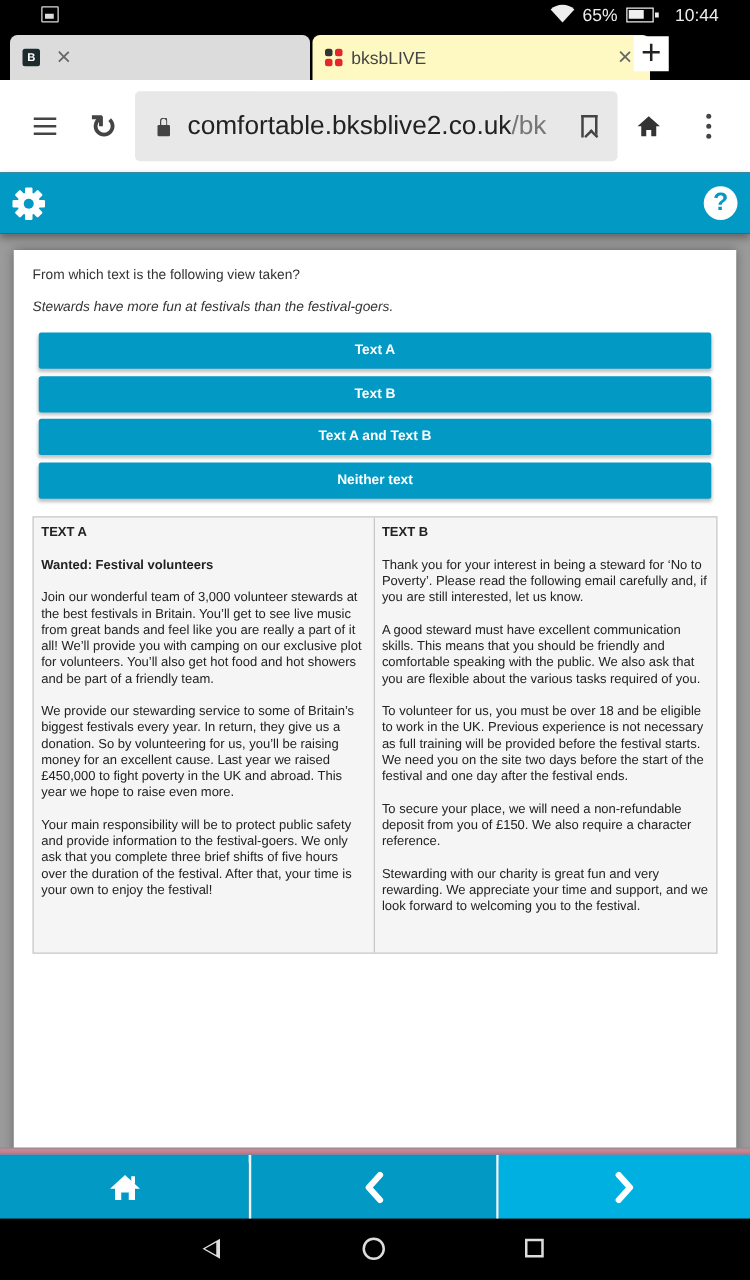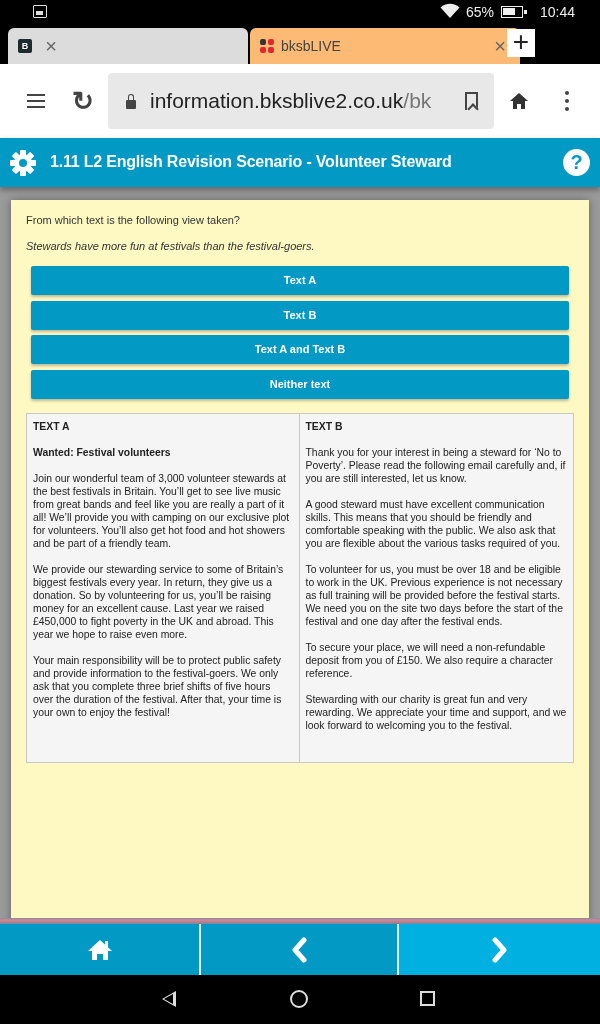--- a/index.html
+++ b/index.html
@@ -13,21 +13,21 @@
   .statusbar .batt-pct { position: absolute; left: 466px; top: 4px; color: #eee; }
   .statusbar .battery { position: absolute; left: 501px; top: 6px; width: 22px; height: 12px; border: 1.5px solid #eee; }
   .statusbar .battery::before { content: ""; position: absolute; left: 1px; top: 1px; width: 12px; height: 7px; background: #eee; }
   .statusbar .battery::after { content: ""; position: absolute; right: -5px; top: 3px; width: 3px; height: 4px; background: #eee; }
   .statusbar .clock { position: absolute; left: 540px; top: 4px; color: #eee; }
 
   
   .tabstrip { position: absolute; left: 0; top: 24px; width: 600px; height: 40px; background: #000; }
   .tab { position: absolute; top: 4px; height: 36px; border-radius: 6px 6px 0 0; display: flex; align-items: center; font-size: 14px; color: #444; overflow: hidden; }
   .tab.inactive { left: 8px; width: 240px; background: #dcdcdc; }
-  .tab.active { left: 250px; width: 270px; background: #fdba74; align-items: center; }
+  .tab.active { left: 250px; width: 270px; background: #fef9c3; align-items: center; }
   .tab .favicon { width: 14px; height: 14px; margin-left: 10px; margin-right: 7px; flex-shrink: 0; }
   .fav-brainly { background: #1c2b2d; border-radius: 2px; color: #fff; font-size: 9px; font-weight: bold; text-align: center; line-height: 14px; }
   .fav-bksb { display: grid; grid-template-columns: 6px 6px; grid-gap: 2px; }
   .fav-bksb span { width: 6px; height: 6px; border-radius: 2px; background: #e6262d; }
   .fav-bksb span:nth-child(1) { background: #333; }
   .tab .title { white-space: nowrap; overflow: hidden; flex: 1; }
   .tab.inactive .title { -webkit-mask-image: linear-gradient(90deg, #000 85%, transparent); }
   .tab .close { width: 24px; font-size: 20px; color: #666; text-align: center; margin-right: 8px; font-weight: 300; }
   .newtab { position: absolute; left: 507px; top: 29px; width: 28px; height: 28px; background: #fff; color: #222; font-size: 28px; line-height: 26px; text-align: center; }
 
@@ -50,21 +50,21 @@
   .kebab-icon span { width: 4px; height: 4px; background: #444; border-radius: 50%; }
 
   
   .pageheader { position: absolute; left: 0; top: 138px; width: 600px; height: 49px; background: #0399c5; color: #fff; box-shadow: 0 3px 6px rgba(0,0,0,0.35); z-index: 2; }
   .pageheader .gear { position: absolute; left: 9px; top: 11px; width: 28px; height: 28px; }
   .pageheader .ptitle { position: absolute; left: 50px; top: 15px; font-size: 16px; font-weight: bold; letter-spacing: -0.2px; }
   .pageheader .help { position: absolute; right: 10px; top: 11px; width: 27px; height: 27px; border-radius: 50%; background: #fff; color: #0399c5; font-weight: bold; font-size: 20px; text-align: center; line-height: 27px; }
 
   
   .content-bg { position: absolute; left: 0; top: 187px; width: 600px; height: 733px; background: #9a9a9a; }
-  .card { position: absolute; left: 11px; top: 200px; width: 578px; height: 730px; background: #fef9c3; box-shadow: 0 0 8px rgba(0,0,0,0.35); }
+  .card { position: absolute; left: 11px; top: 200px; width: 578px; height: 730px; background: #ffffff; box-shadow: 0 0 8px rgba(0,0,0,0.35); }
   .question { position: absolute; left: 15px; top: 14px; font-size: 11px; color: #333; }
   .quote { position: absolute; left: 15px; top: 40px; font-size: 11px; color: #333; font-style: italic; }
   .answers { position: absolute; left: 20px; top: 66px; width: 538px; }
   .ans-btn { display: block; width: 538px; height: 29px; margin-bottom: 5.5px; background: #0399c5; color: #fff; font-weight: bold; font-size: 11px; text-align: center; line-height: 29px; border: none; border-radius: 2px; box-shadow: 0 2px 3px rgba(0,0,0,0.25); font-family: "Liberation Sans", sans-serif; cursor: pointer; }
 
   .texts { position: absolute; left: 15px; top: 213px; width: 548px; height: 350px; border: 1px solid #c8c8c8; display: flex; background: #f5f5f5; }
   .col { padding: 6px 6px; font-size: 10.4px; line-height: 13px; color: #222; }
   .col.a { width: 273px; border-right: 1px solid #c8c8c8; }
   .col.b { width: 274px; }
   .col h4 { font-size: 10.4px; font-weight: bold; margin-bottom: 13px; }
@@ -118,21 +118,21 @@
 </div>
 <div class="newtab">+</div>
 
 <div class="toolbar">
   <div class="tb-icon menu-icon">
       <div class="lines"></div>
     </div>
   <div class="tb-icon reload-icon">↻</div>
   <div class="urlbox">
     <div class="lock-icon"></div>
-    <div class="url"><span>information.bksblive2.co.uk</span><span class="path">/bk</span></div>
+    <div class="url"><span>comfortable.bksblive2.co.uk</span><span class="path">/bk</span></div>
     <div class="bookmark-icon"></div>
   </div>
   <div class="tb-icon home-icon-tb">
     <svg width="20" height="18" viewBox="0 0 20 18">
         <path d="M10 1 L19 9 H16 V17 H12 V12 H8 V17 H4 V9 H1 Z" fill="#333"></path>
       </svg>
   </div>
   <div class="tb-icon kebab-icon">
       <span></span>
       <span></span>
@@ -148,21 +148,20 @@
       <rect x="-3" y="-13" width="6" height="7" rx="1" transform="rotate(90)"></rect>
       <rect x="-3" y="-13" width="6" height="7" rx="1" transform="rotate(135)"></rect>
       <rect x="-3" y="-13" width="6" height="7" rx="1" transform="rotate(180)"></rect>
       <rect x="-3" y="-13" width="6" height="7" rx="1" transform="rotate(225)"></rect>
       <rect x="-3" y="-13" width="6" height="7" rx="1" transform="rotate(270)"></rect>
       <rect x="-3" y="-13" width="6" height="7" rx="1" transform="rotate(315)"></rect>
       <circle r="9"></circle>
     </g>
     <circle cx="14" cy="14" r="4" fill="#0399c5"></circle>
   </svg>
-  <div class="ptitle">1.11 L2 English Revision Scenario - Volunteer Steward</div>
   <div class="help">?</div>
 </div>
 
 <div class="content-bg"></div>
 <div class="card">
   <div class="question">From which text is the following view taken?</div>
   <div class="quote">Stewards have more fun at festivals than the festival-goers.</div>
   <div class="answers">
     <button class="ans-btn">Text A</button>
     <button class="ans-btn">Text B</button>

